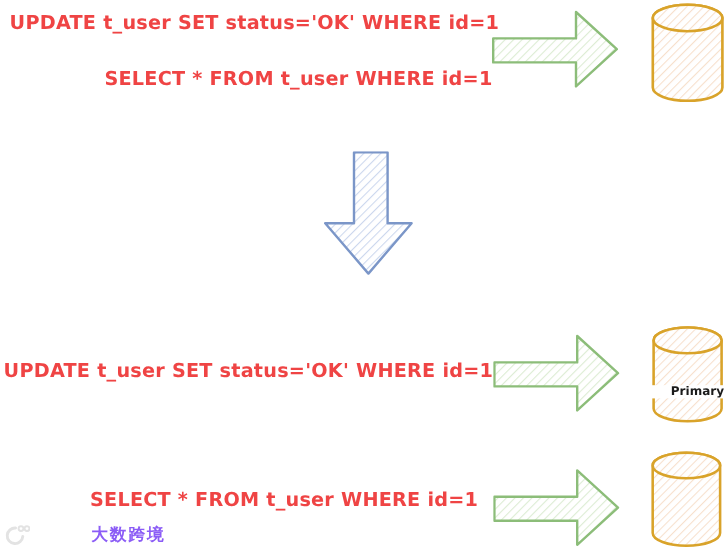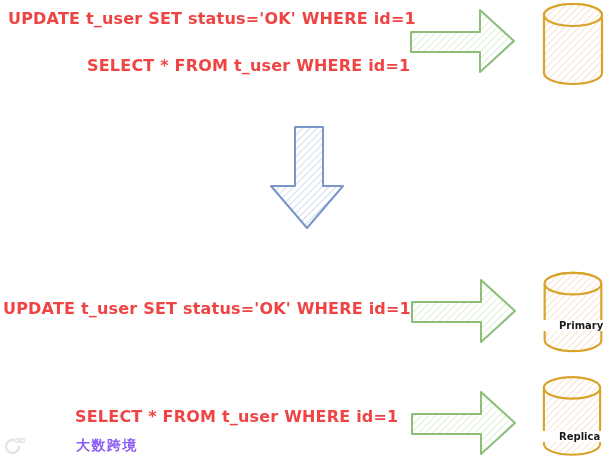--- a/index.html
+++ b/index.html
@@ -114,23 +114,20 @@
   <div class="sql" style="left:75px; top:407px;">SELECT * FROM t_user WHERE id=1</div>
 
   <svg class="shape" style="left:411px; top:390px;" width="106" height="66" viewBox="0 0 106 66">
     <polygon points="1,24 70,24 70,2 104,33 70,64 70,44 1,44" fill="url(#hatchGreen)" stroke="#8cbd79" stroke-width="2" stroke-linejoin="round"></polygon>
   </svg>
 
   <svg class="shape" style="left:541px; top:373px;" width="62" height="86" viewBox="0 0 64 86">
     <path d="M3,14 A29,11 0 0 1 61,14 L61,72 A29,11 0 0 1 3,72 Z" fill="url(#hatchOrange)" stroke="#d9a32a" stroke-width="2.2" stroke-linejoin="round"></path>
     <ellipse cx="32" cy="14" rx="29" ry="11" fill="url(#hatchOrange)" stroke="#d9a32a" stroke-width="2.2"></ellipse>
   </svg>
-  <div class="db-label-wrap" style="left:541px; top:425px; width:62px;">
-    <span class="db-label">Replica</span>
-  </div>
 
   <div class="watermark">
     <svg width="21" height="18" viewBox="0 0 21 18">
       <path d="M9,3 a6.5,6.5 0 1 0 6,7" fill="none" stroke="#e3e3e3" stroke-width="2.4" stroke-linecap="round"></path>
       <circle cx="13.5" cy="3.5" r="2" fill="none" stroke="#e3e3e3" stroke-width="1.6"></circle>
       <circle cx="18.5" cy="3.5" r="2" fill="none" stroke="#e3e3e3" stroke-width="1.6"></circle>
     </svg>
     <span class="watermark-text">大数跨境</span>
   </div>
 

